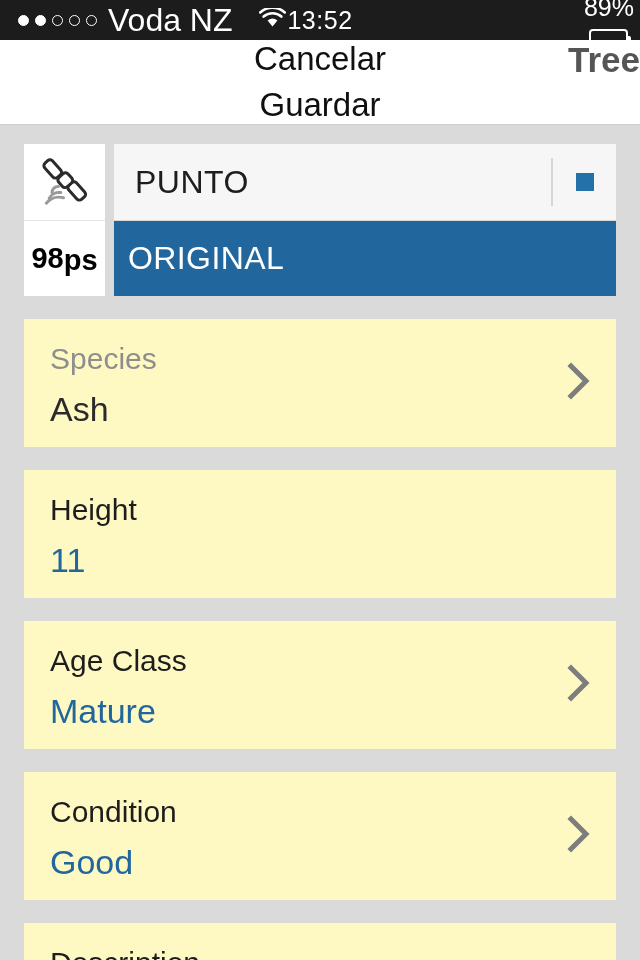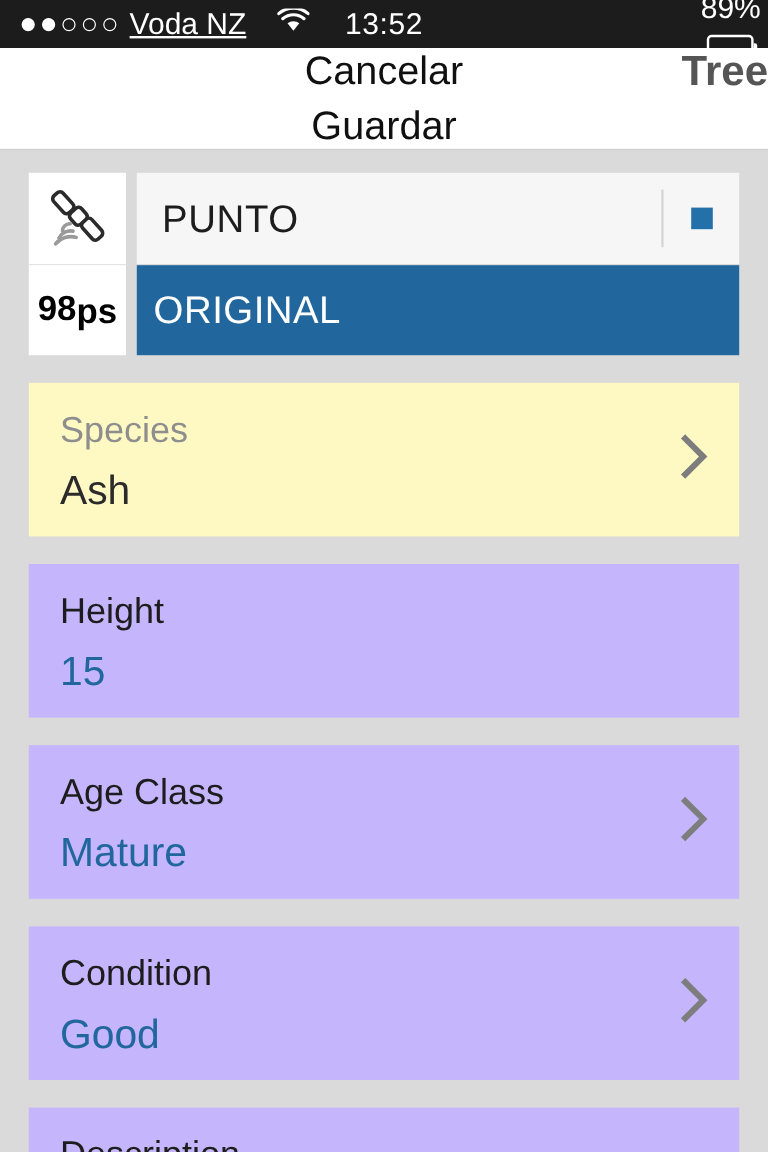--- a/index.html
+++ b/index.html
@@ -39,24 +39,23 @@
   }
   .dot {
     width: 11px;
     height: 11px;
     border-radius: 50%;
     border: 1.6px solid #ffffff;
     box-sizing: border-box;
   }
   .dot.filled { background: #ffffff; }
   #carrier-name {
-    font-size: 25px;
+    font-size: 32px;
     letter-spacing: 0px;
     margin-right: 26px;
-    text-decoration: underline;
   }
   #wifi-icon { display: block; }
   #status-time {
     position: absolute;
     left: 0; right: 0;
     text-align: center;
     font-size: 25px;
     font-weight: normal;
     letter-spacing: 0.5px;
   }
@@ -209,21 +208,21 @@
   }
   #original-label {
     font-size: 32px;
     color: #ffffff;
     letter-spacing: 0.4px;
   }
 
   
   .field-card {
     margin: 23px 24px 0 24px;
-    background: #c4b5fd;
+    background: #fef9c3;
     height: 128px;
     box-sizing: border-box;
     padding: 25px 0 0 26px;
     position: relative;
   }
   .field-card.highlighted {
     background: #fef9c3;
   }
   .field-label {
     font-size: 30px;
@@ -344,21 +343,21 @@
     <div class="field-value dark">Ash</div>
     <span class="chevron">
       <svg width="26" height="40" viewBox="0 0 26 40">
         <path d="M5 5 L20 20 L5 35" stroke="#7d7d7d" stroke-width="5" fill="none" stroke-linecap="square" stroke-linejoin="miter"></path>
       </svg>
     </span>
   </div>
 
   <div class="field-card">
     <div class="field-label">Height</div>
-    <div class="field-value">15</div>
+    <div class="field-value">11</div>
   </div>
 
   <div class="field-card">
     <div class="field-label">Age Class</div>
     <div class="field-value">Mature</div>
     <span class="chevron">
       <svg width="26" height="40" viewBox="0 0 26 40">
         <path d="M5 5 L20 20 L5 35" stroke="#7d7d7d" stroke-width="5" fill="none" stroke-linecap="square" stroke-linejoin="miter"></path>
       </svg>
     </span>

